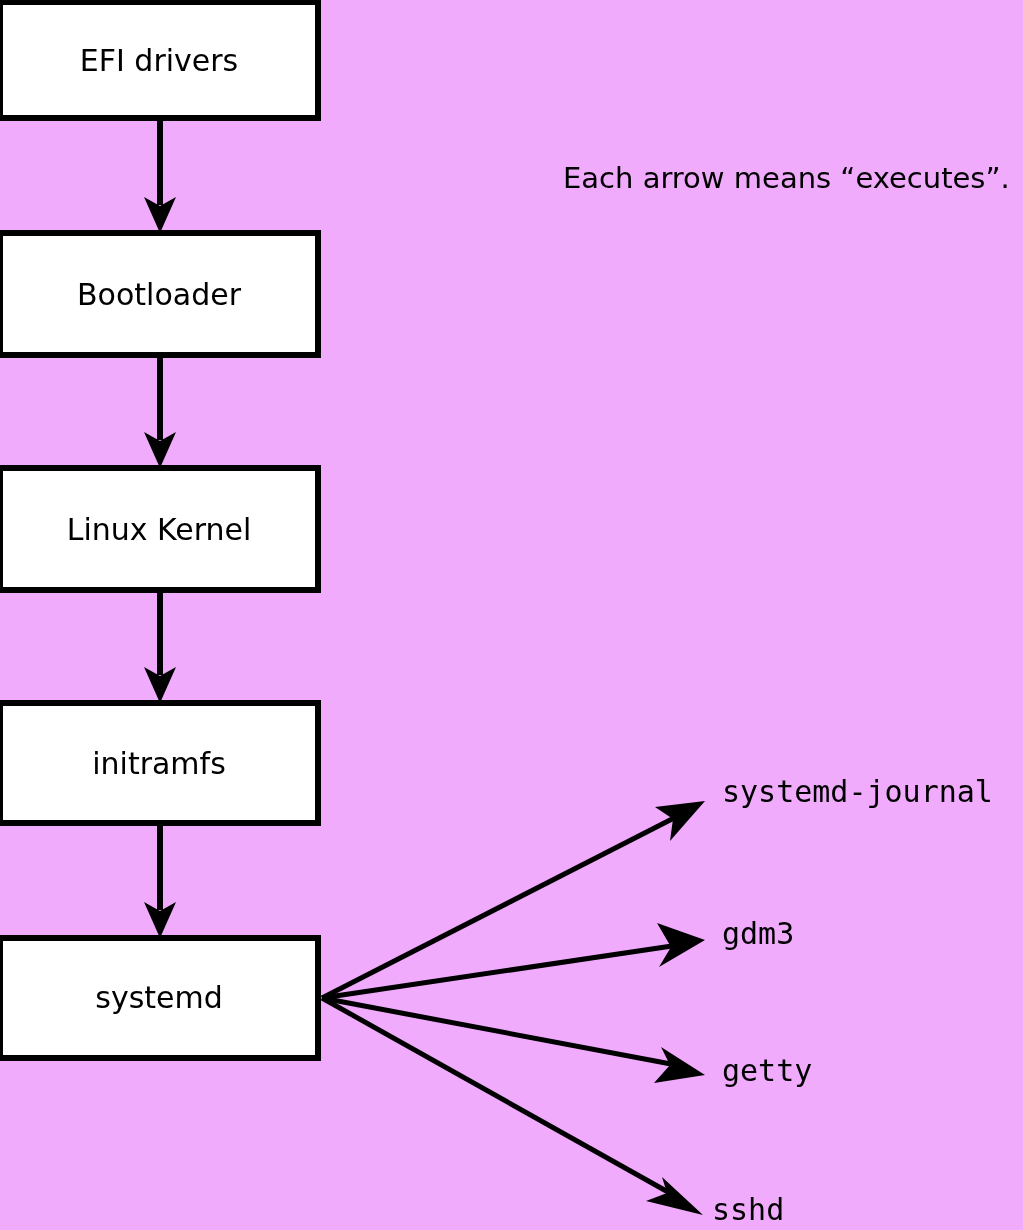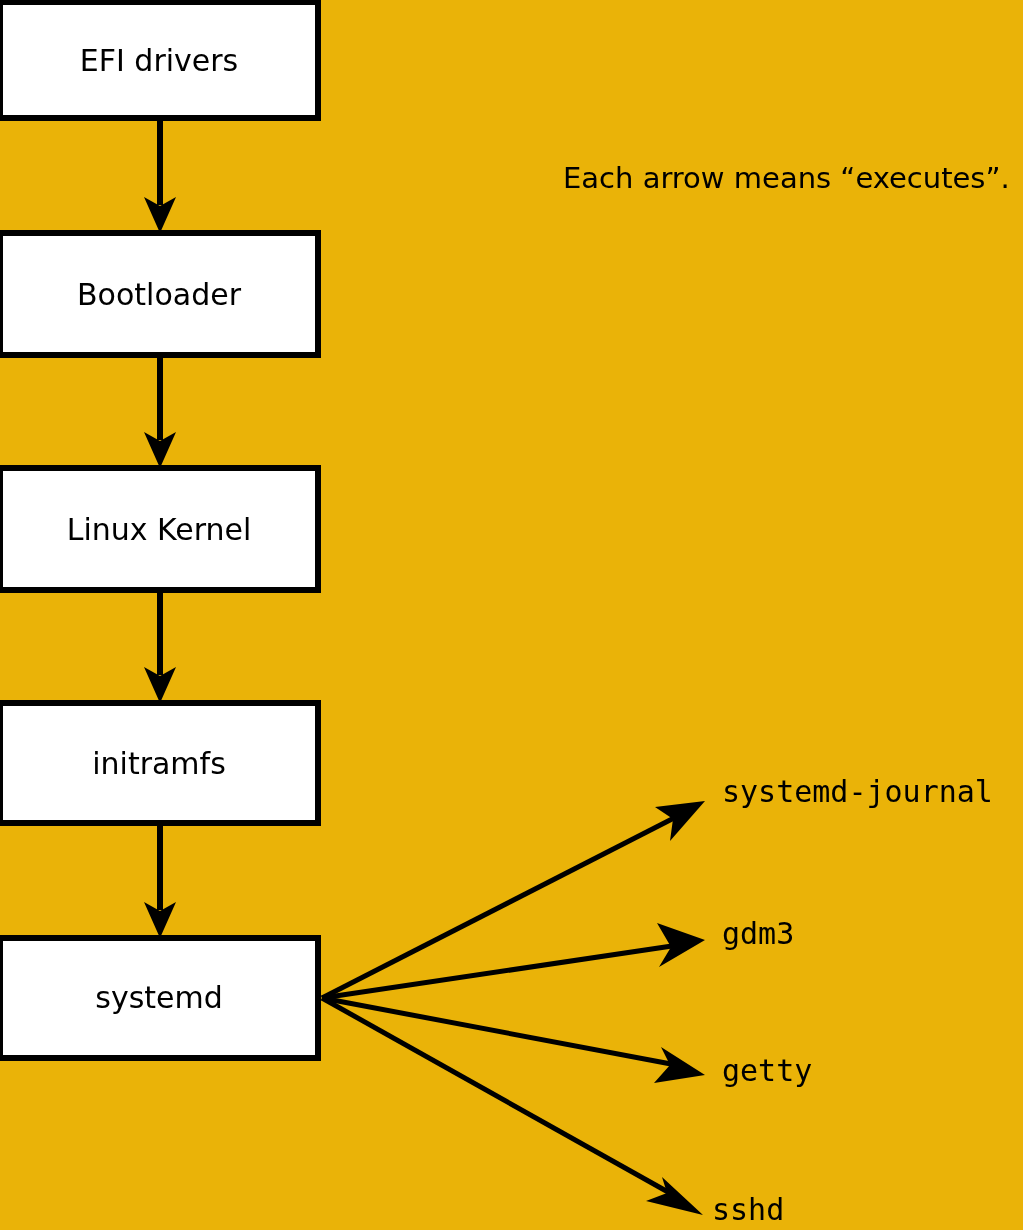--- a/index.html
+++ b/index.html
@@ -9,21 +9,21 @@
     background: #ffffff;
   }
   body {
     font-family: "DejaVu Sans", sans-serif;
     -webkit-font-smoothing: antialiased;
   }
   #diagram-root {
     position: relative;
     width: 1023px;
     height: 1230px;
-    background: #eab308;
+    background: #f0abfc;
     overflow: hidden;
   }
   #diagram-svg {
     position: absolute;
     left: 0;
     top: 0;
     width: 1023px;
     height: 1230px;
     display: block;
   }

